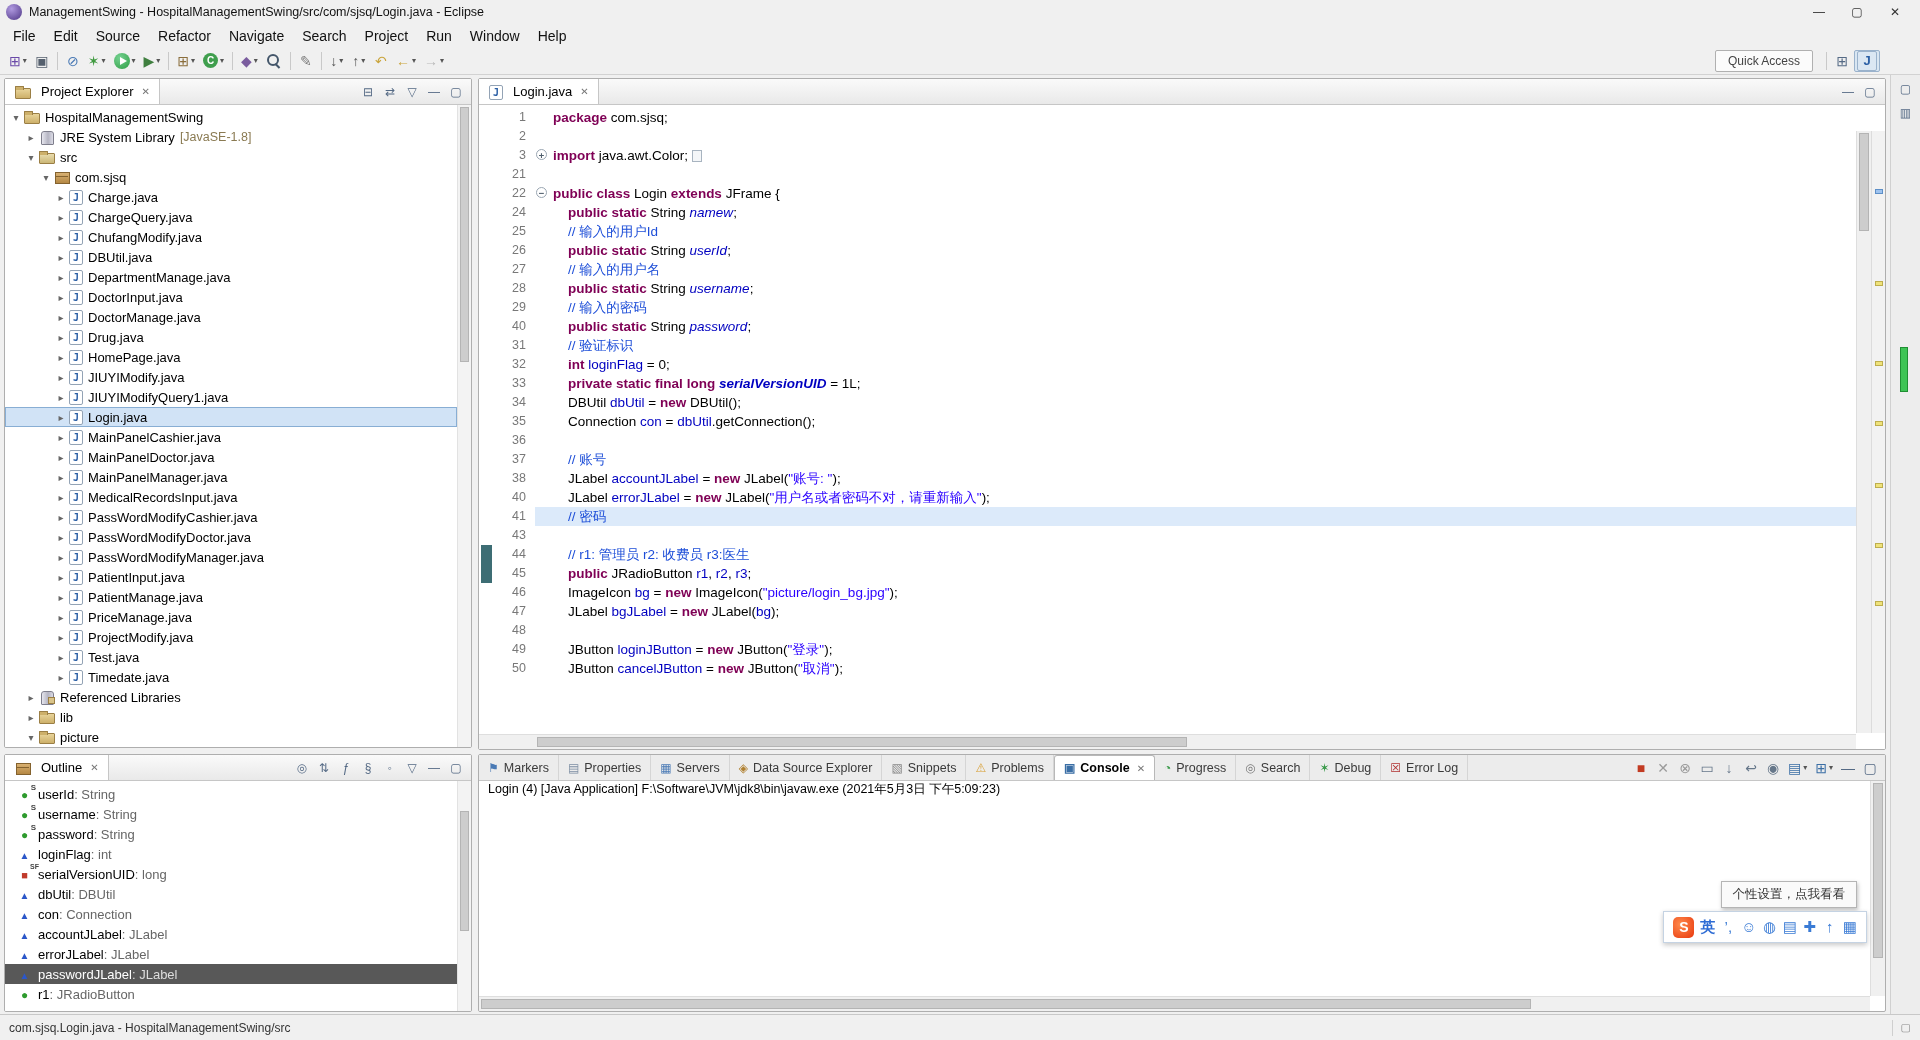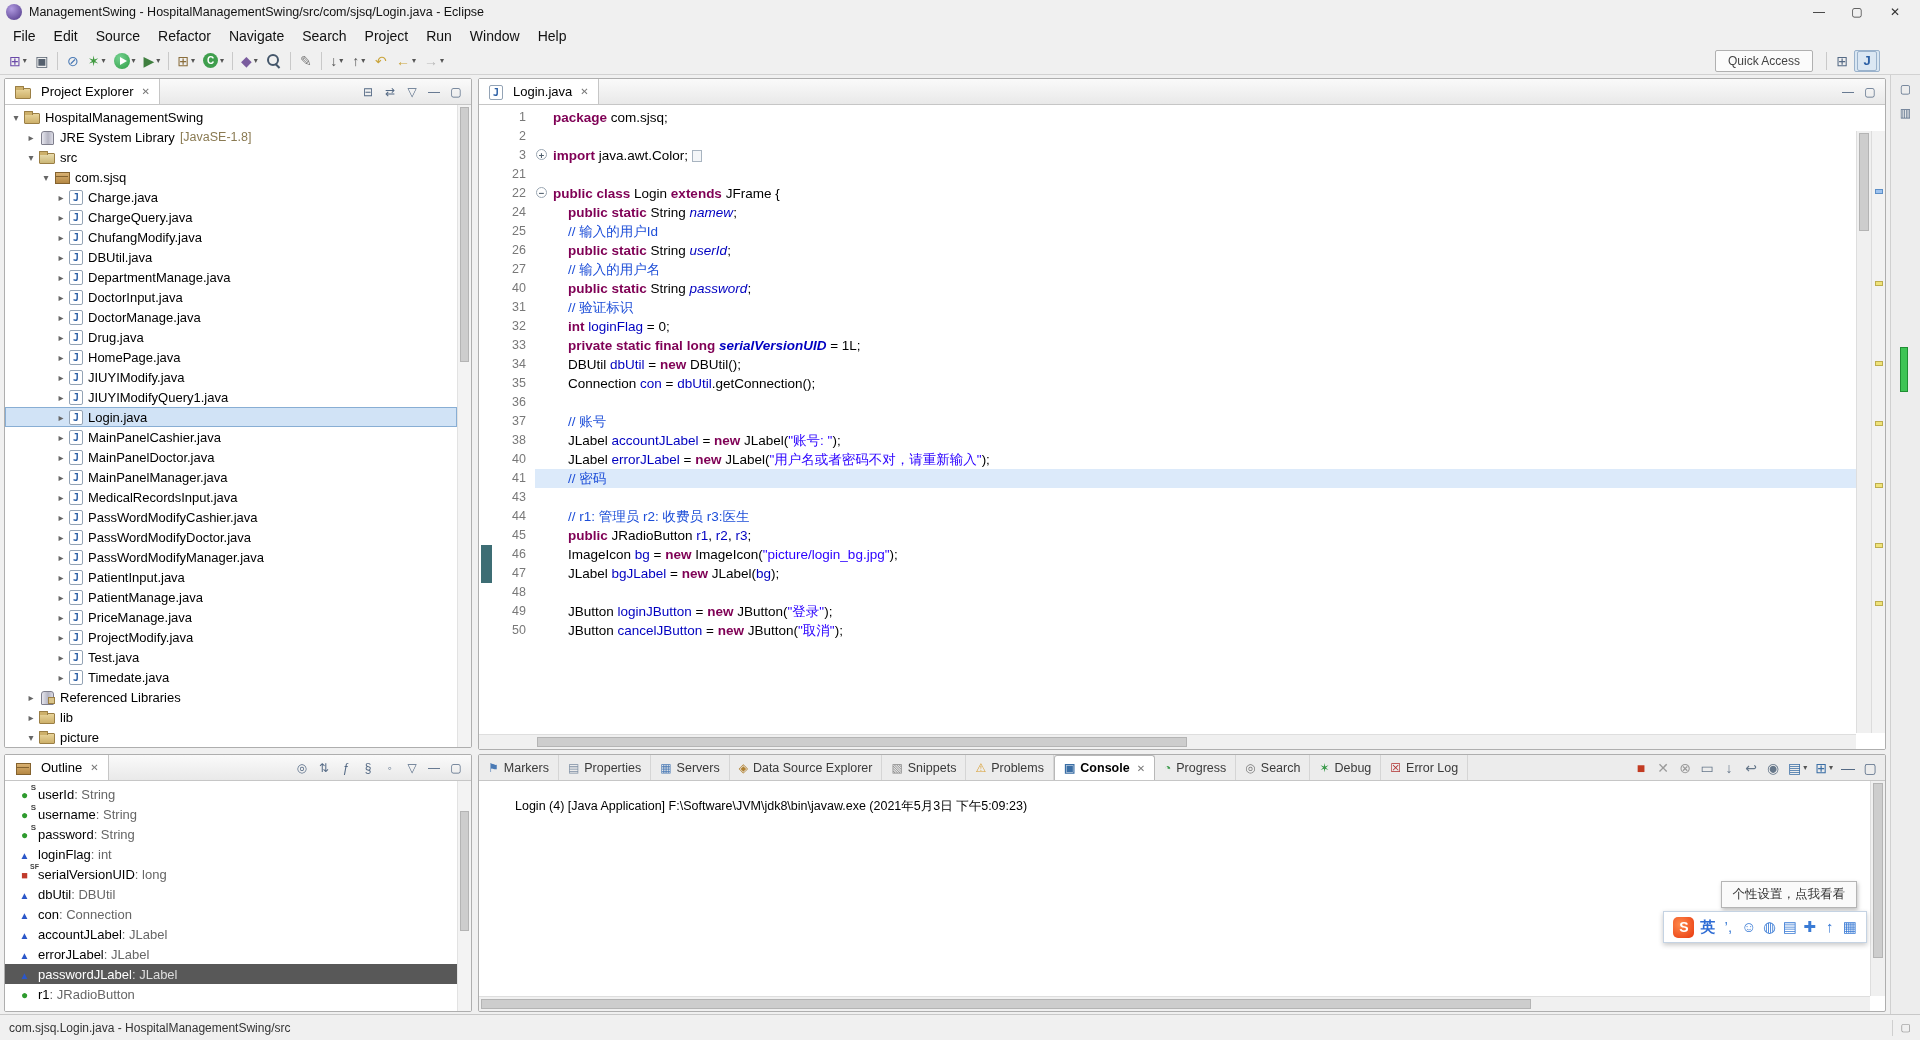--- a/index.html
+++ b/index.html
@@ -116,21 +116,21 @@
 
   
   #console{left:478px;top:754px;width:1408px;height:258px;}
   #bottom-tabbar{height:26px;display:flex;align-items:stretch;background:#ececec;border-bottom:1px solid #c6c6c6;}
   .btab{display:inline-flex;align-items:center;gap:5px;padding:0 9px;border-right:1px solid #d5d5d5;color:#3a3a3a;font-size:12.5px;white-space:nowrap;}
   .btab .btico{font-size:12px;}
   .btab.active{background:#fff;font-weight:bold;border:1px solid #b8b8b8;border-bottom:none;border-radius:3px 3px 0 0;color:#000;}
   .btclose{font-size:10px;color:#777;margin-left:2px;font-weight:normal;}
   #console-toolbar{margin-left:auto;display:flex;align-items:center;padding-right:4px;}
   #console-body{position:absolute;top:26px;left:0;right:15px;bottom:15px;background:#fff;overflow:hidden;}
-  #console-line{padding:17px 9px;font-size:12.5px;color:#000;white-space:nowrap;margin-left:27px;}
+  #console-line{padding:0 9px;font-size:12.5px;color:#000;white-space:nowrap;}
   #console-vsb{position:absolute;right:0;top:26px;bottom:15px;width:15px;background:#f0f0f0;border-left:1px solid #dedede;}
   #console-vsb .sbthumb{left:2px;right:2px;top:2px;height:175px;}
   #console-hsb{position:absolute;left:0;right:15px;bottom:0;height:15px;background:#f0f0f0;border-top:1px solid #dedede;}
   #console-hsb .sbthumb{top:2px;bottom:2px;left:2px;width:1050px;}
 
   
   #ime-tip{position:absolute;right:28px;top:126px;background:#fafafa;border:1px solid #b5b5b5;box-shadow:1px 2px 4px rgba(0,0,0,.25);padding:4px 11px;font-size:12.5px;color:#333;white-space:nowrap;z-index:5;}
   #ime-bar{position:absolute;right:18px;top:156px;height:32px;background:#fff;border:1px solid #c5d3e3;box-shadow:0 2px 5px rgba(0,0,0,.22);display:flex;align-items:center;padding:0 6px;z-index:5;}
   #ime-bar .tbtn{margin:0;}
   #ime-bar .glyph{font-size:15px;}
@@ -466,20 +466,22 @@
     <div id="code-rows">
         <div class="crow"><span class="lnum">1</span><span class="fold"></span><span class="codetext"><span class="tk-k">package</span><span class="tk-p"> com.sjsq;</span></span></div>
         <div class="crow"><span class="lnum">2</span><span class="fold"></span><span class="codetext"></span></div>
         <div class="crow"><span class="lnum">3</span><span class="fold"><span class="foldc">+</span></span><span class="codetext"><span class="tk-k">import</span><span class="tk-p"> java.awt.Color;</span><span class="foldbox"></span></span></div>
         <div class="crow"><span class="lnum">21</span><span class="fold"></span><span class="codetext"></span></div>
         <div class="crow"><span class="lnum">22</span><span class="fold"><span class="foldc">−</span></span><span class="codetext"><span class="tk-k">public</span><span class="tk-p"> </span><span class="tk-k">class</span><span class="tk-p"> Login </span><span class="tk-k">extends</span><span class="tk-p"> JFrame {</span></span></div>
         <div class="crow"><span class="lnum">24</span><span class="fold"></span><span class="codetext"><span class="tk-p">    </span><span class="tk-k">public</span><span class="tk-p"> </span><span class="tk-k">static</span><span class="tk-p"> String </span><span class="tk-sf">namew</span><span class="tk-p">;</span></span></div>
         <div class="crow"><span class="lnum">25</span><span class="fold"></span><span class="codetext"><span class="tk-p">    </span><span class="tk-c">// 输入的用户Id</span></span></div>
         <div class="crow"><span class="lnum">26</span><span class="fold"></span><span class="codetext"><span class="tk-p">    </span><span class="tk-k">public</span><span class="tk-p"> </span><span class="tk-k">static</span><span class="tk-p"> String </span><span class="tk-sf">userId</span><span class="tk-p">;</span></span></div>
         <div class="crow"><span class="lnum">27</span><span class="fold"></span><span class="codetext"><span class="tk-p">    </span><span class="tk-c">// 输入的用户名</span></span></div>
+        <div class="crow"><span class="lnum">28</span><span class="fold"></span><span class="codetext"><span class="tk-p">    </span><span class="tk-k">public</span><span class="tk-p"> </span><span class="tk-k">static</span><span class="tk-p"> String </span><span class="tk-sf">username</span><span class="tk-p">;</span></span></div>
+        <div class="crow"><span class="lnum">29</span><span class="fold"></span><span class="codetext"><span class="tk-p">    </span><span class="tk-c">// 输入的密码</span></span></div>
         <div class="crow"><span class="lnum">40</span><span class="fold"></span><span class="codetext"><span class="tk-p">    </span><span class="tk-k">public</span><span class="tk-p"> </span><span class="tk-k">static</span><span class="tk-p"> String </span><span class="tk-sf">password</span><span class="tk-p">;</span></span></div>
         <div class="crow"><span class="lnum">31</span><span class="fold"></span><span class="codetext"><span class="tk-p">    </span><span class="tk-c">// 验证标识</span></span></div>
         <div class="crow"><span class="lnum">32</span><span class="fold"></span><span class="codetext"><span class="tk-p">    </span><span class="tk-k">int</span><span class="tk-p"> </span><span class="tk-f">loginFlag</span><span class="tk-p"> = 0;</span></span></div>
         <div class="crow"><span class="lnum">33</span><span class="fold"></span><span class="codetext"><span class="tk-p">    </span><span class="tk-k">private</span><span class="tk-p"> </span><span class="tk-k">static</span><span class="tk-p"> </span><span class="tk-k">final</span><span class="tk-p"> </span><span class="tk-k">long</span><span class="tk-p"> </span><span class="tk-sff">serialVersionUID</span><span class="tk-p"> = 1L;</span></span></div>
         <div class="crow"><span class="lnum">34</span><span class="fold"></span><span class="codetext"><span class="tk-p">    DBUtil </span><span class="tk-f">dbUtil</span><span class="tk-p"> = </span><span class="tk-k">new</span><span class="tk-p"> DBUtil();</span></span></div>
         <div class="crow"><span class="lnum">35</span><span class="fold"></span><span class="codetext"><span class="tk-p">    Connection </span><span class="tk-f">con</span><span class="tk-p"> = </span><span class="tk-f">dbUtil</span><span class="tk-p">.getConnection();</span></span></div>
         <div class="crow"><span class="lnum">36</span><span class="fold"></span><span class="codetext"></span></div>
         <div class="crow"><span class="lnum">37</span><span class="fold"></span><span class="codetext"><span class="tk-p">    </span><span class="tk-c">// 账号</span></span></div>
         <div class="crow"><span class="lnum">38</span><span class="fold"></span><span class="codetext"><span class="tk-p">    JLabel </span><span class="tk-f">accountJLabel</span><span class="tk-p"> = </span><span class="tk-k">new</span><span class="tk-p"> JLabel(</span><span class="tk-s">"账号: "</span><span class="tk-p">);</span></span></div>
         <div class="crow"><span class="lnum">40</span><span class="fold"></span><span class="codetext"><span class="tk-p">    JLabel </span><span class="tk-f">errorJLabel</span><span class="tk-p"> = </span><span class="tk-k">new</span><span class="tk-p"> JLabel(</span><span class="tk-s">"用户名或者密码不对，请重新输入"</span><span class="tk-p">);</span></span></div>

